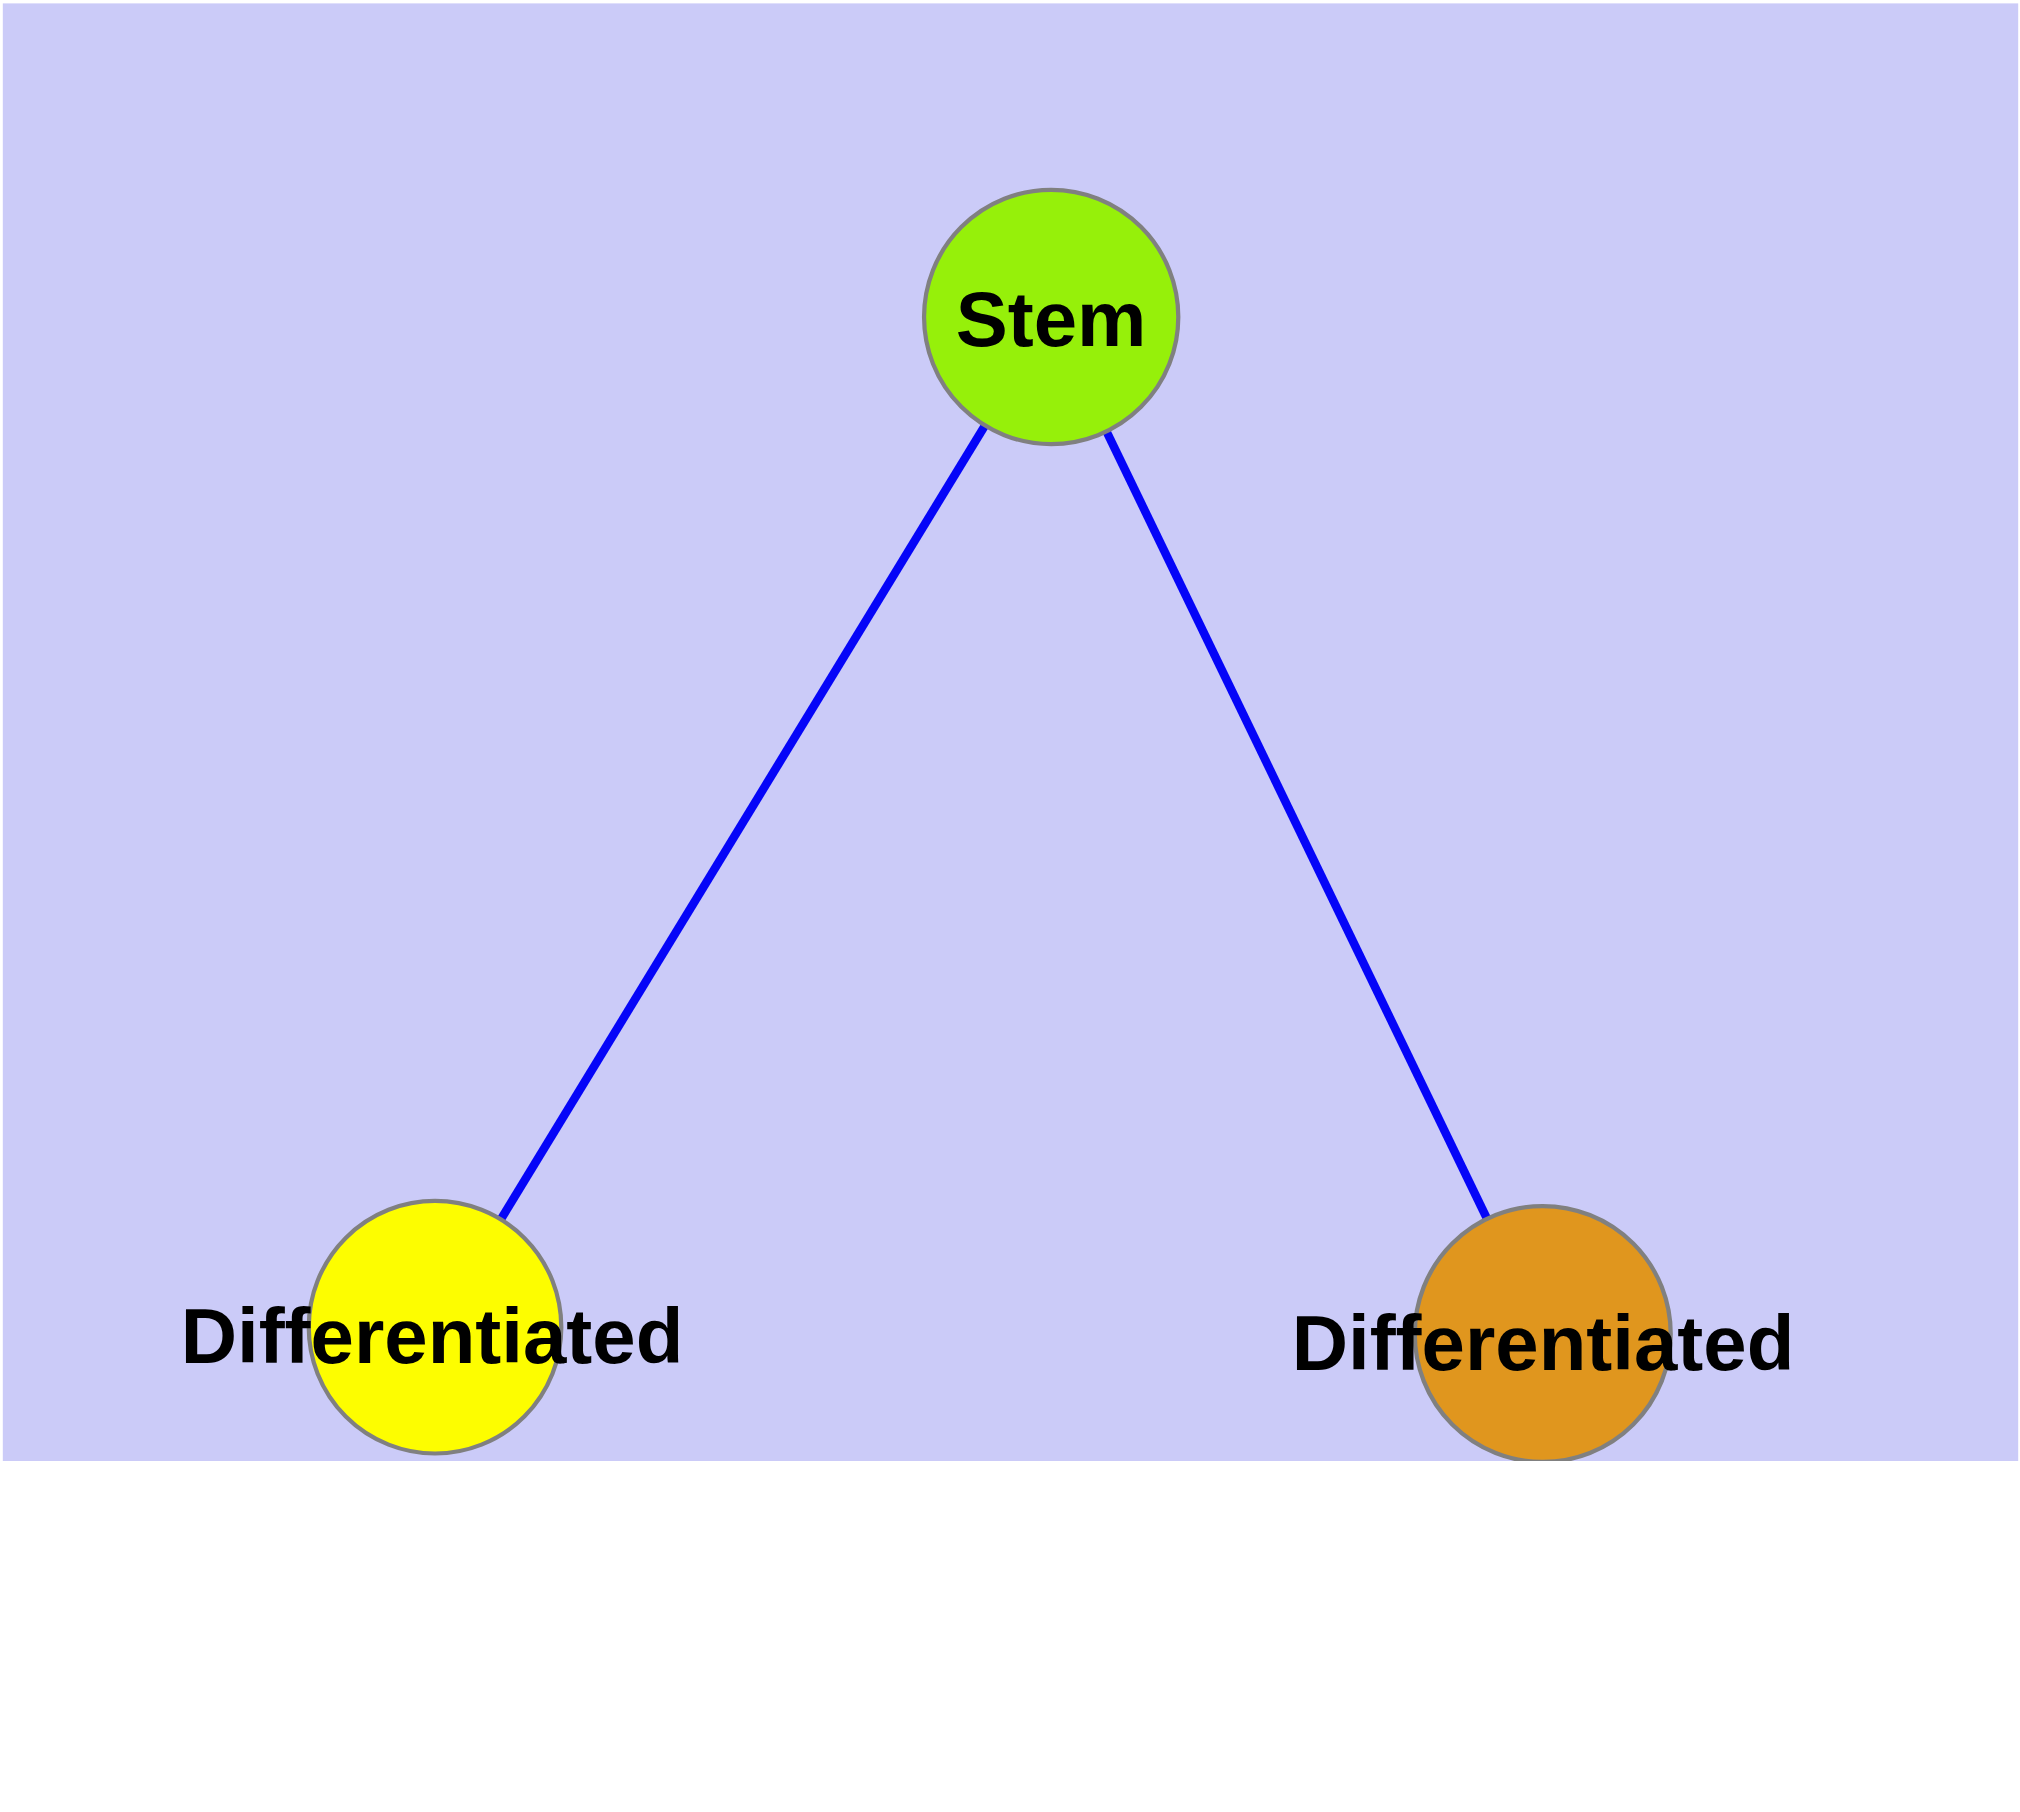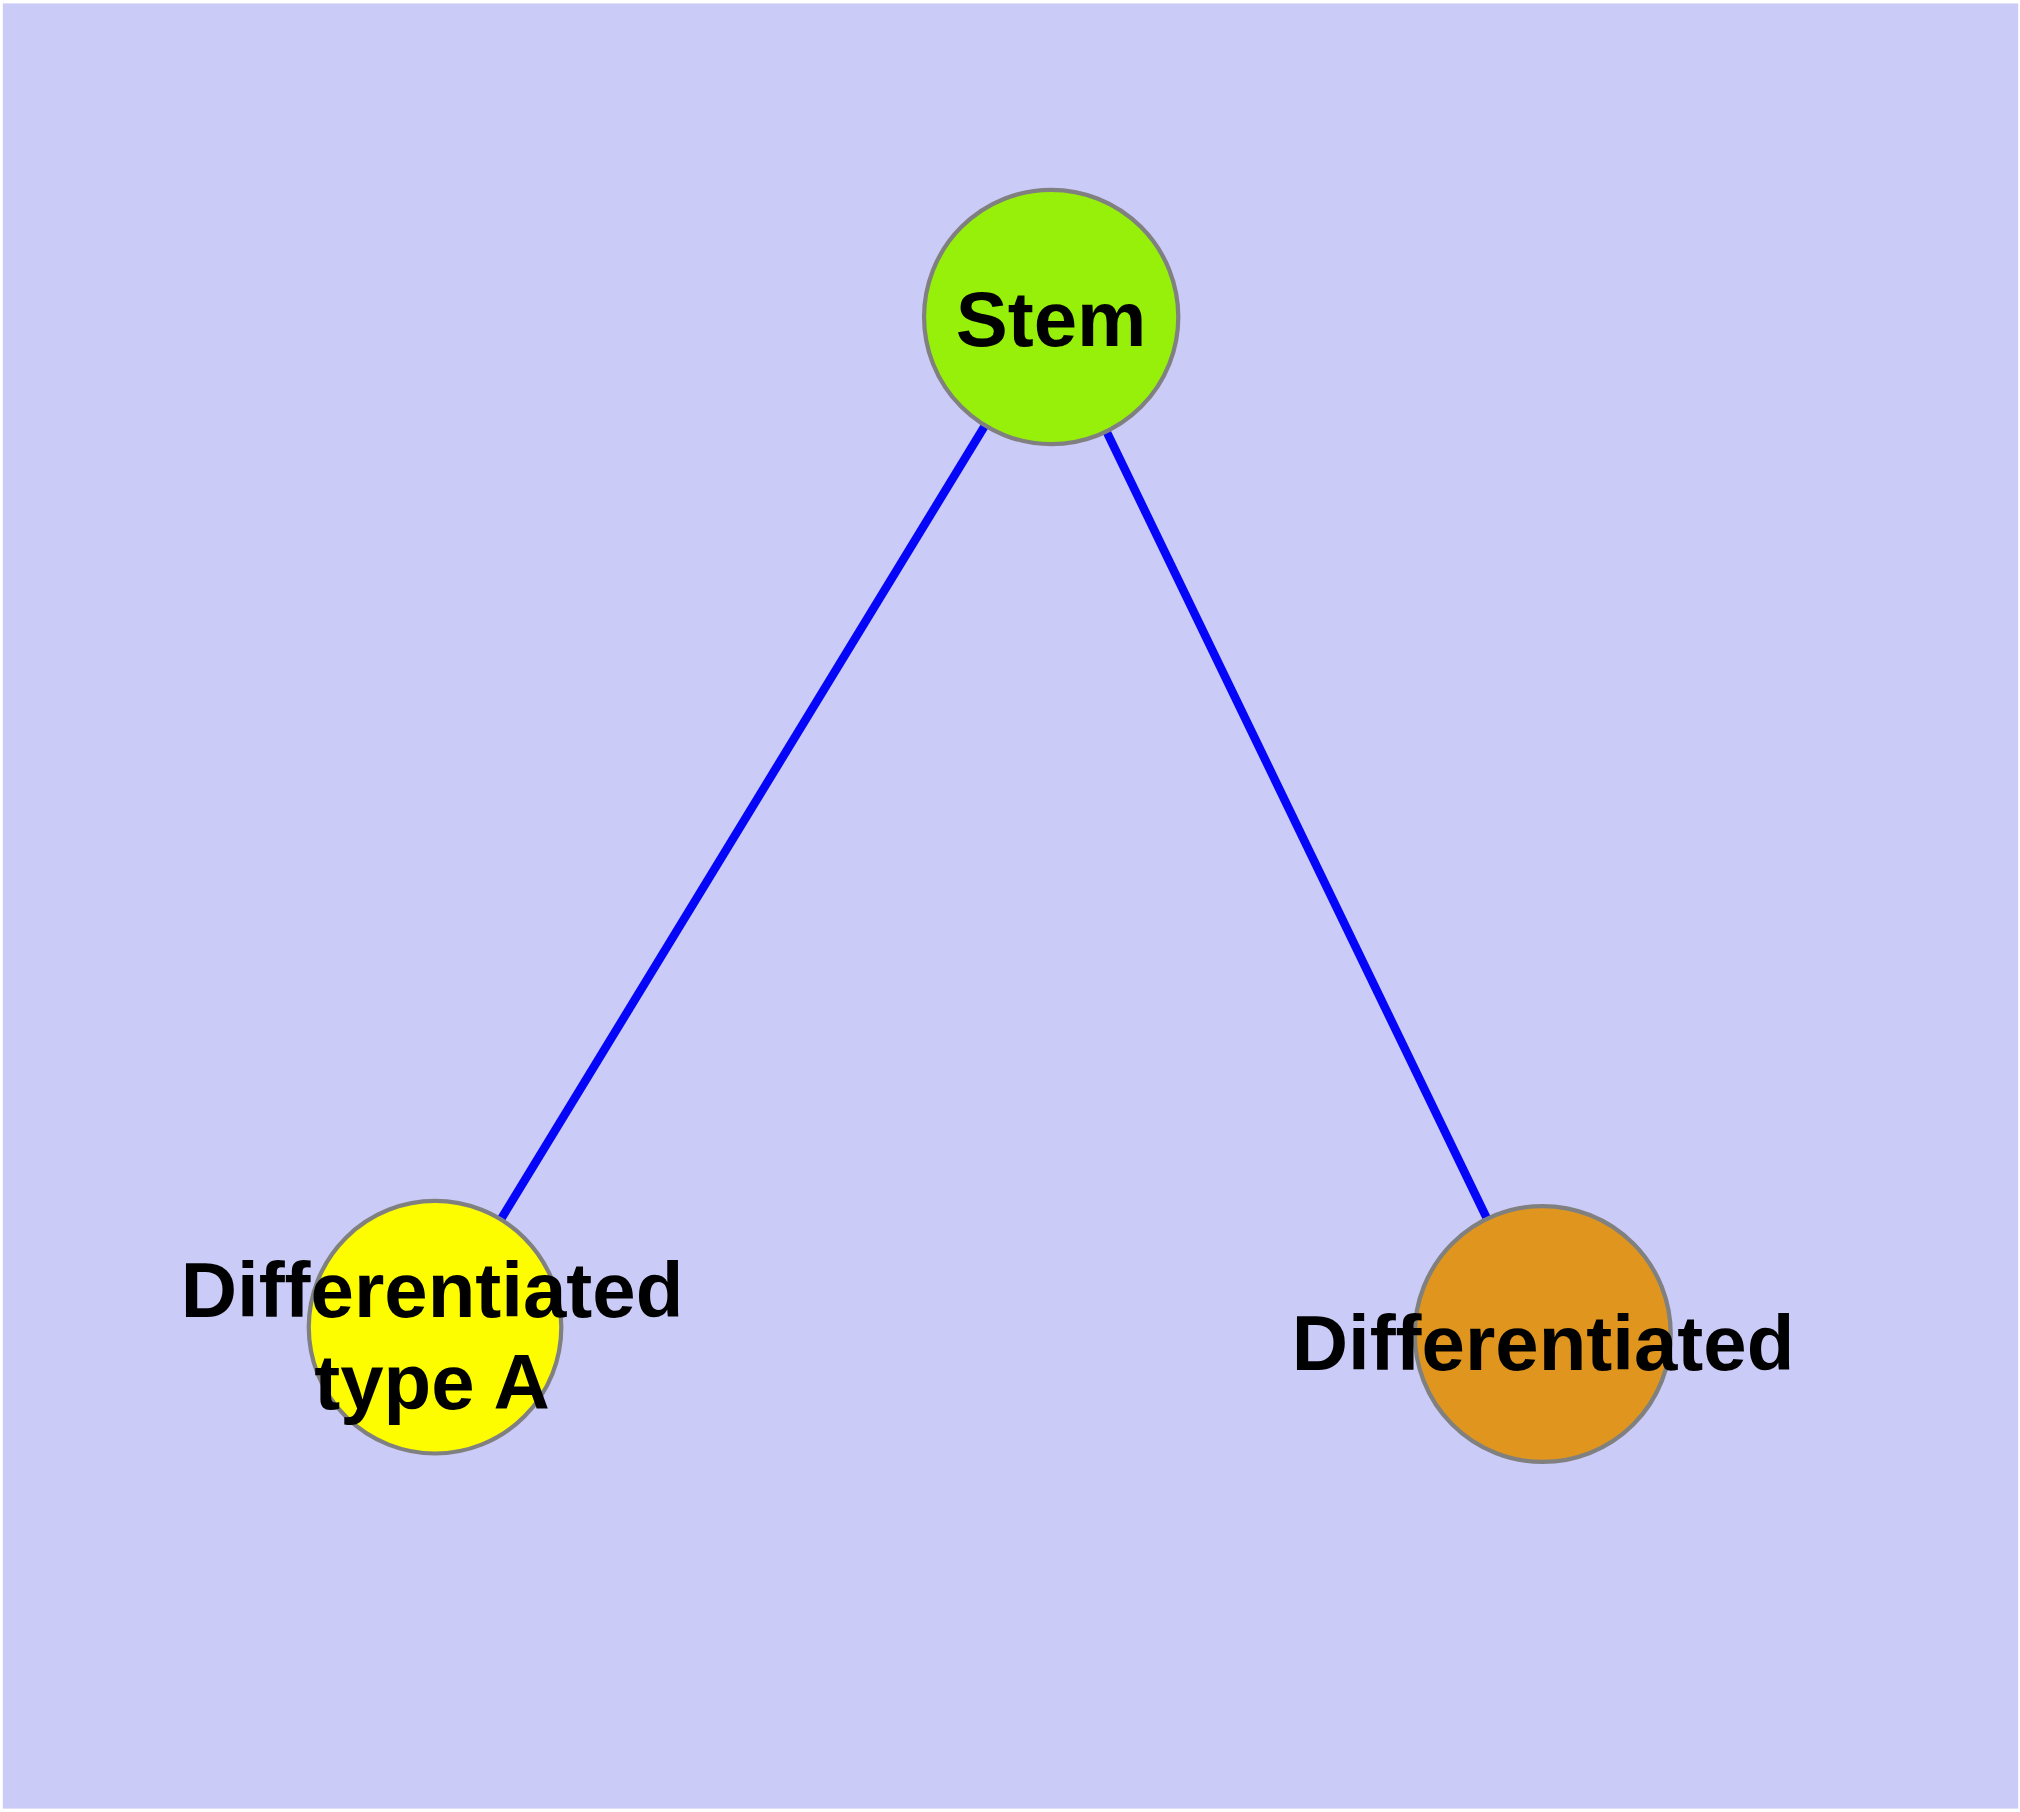--- a/index.html
+++ b/index.html
@@ -3,21 +3,21 @@
 <meta charset="utf-8">
 <style>
   html, body {
     margin: 0;
     padding: 0;
     background: #FFFFFF;
   }
   .stage {
     position: relative;
     width: 2021px;
-    height: 1812px;
+    height: 1461px;
     background: #FFFFFF;
     font-family: "Liberation Sans", "DejaVu Sans", sans-serif;
     overflow: hidden;
   }
   .stage svg {
     position: absolute;
     top: 0;
     left: 0;
     display: block;
   }
@@ -47,21 +47,20 @@
 
     <circle cx="1240" cy="374" r="150" stroke-width="5" fill="#96F00A" stroke="#808080"></circle>
     <circle cx="513" cy="1566" r="149" stroke-width="5" fill="#FDFD00" stroke="#808080"></circle>
     <circle cx="1820" cy="1574" r="151" stroke-width="5" fill="#E0961E" stroke="#808080"></circle>
   </svg>
 
   <div class="node-label" style="left:1051px; top:319px;">Stem</div>
 
   <div class="node-label" style="left:432px; top:1336px;">
     <div>Differentiated</div>
-    <div>type A</div>
   </div>
 
   <div class="node-label" style="left:1543px; top:1343px;">
     <div>Differentiated</div>
   </div>
 
 </div>
 
 
 </body></html>

